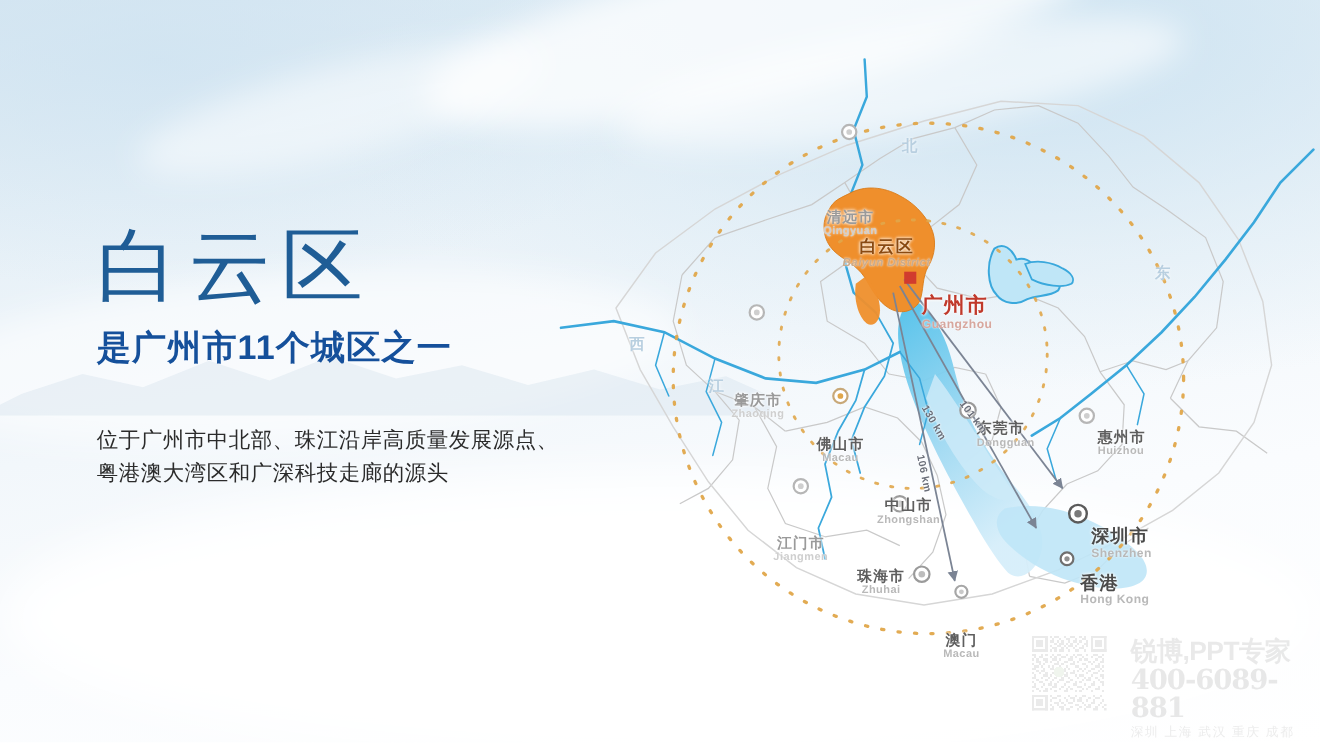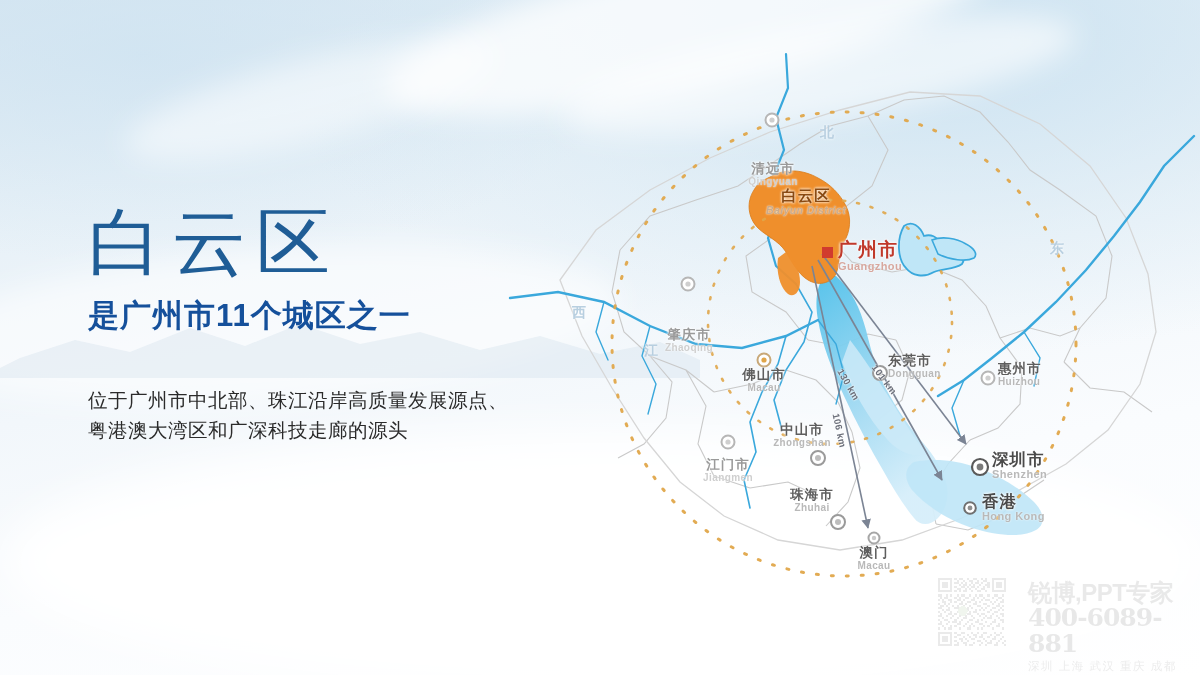--- a/index.html
+++ b/index.html
@@ -36,21 +36,21 @@
     color:#15509b;white-space:nowrap;
   }
   .desc{margin-top:48px;font-size:19.5px;line-height:1.55;color:#2b2b2b;letter-spacing:.5px;}
   .desc div{white-space:nowrap;}
 
   
   #map{position:absolute;left:500px;top:40px;width:700px;height:580px;}
   #map svg{position:absolute;left:0;top:0;}
   .lbl{position:absolute;pointer-events:none;text-align:center;white-space:nowrap;}
   .lbl .cn{font-size:13.5px;font-weight:bold;color:#5e5e5e;letter-spacing:1px;line-height:1.05;
-           text-shadow:0 0 3px #fff,0 0 3px #fff;}
+           text-shadow:0 0 3px #fff,0 0 3px #fff;margin-top:29px;}
   .lbl .en{font-size:10px;font-weight:bold;color:#b9b9b9;letter-spacing:.4px;line-height:1.2;
            text-shadow:0 0 2px #fff;}
   .lbl.big .cn{font-size:16.5px;color:#4a4a4a;}
   .lbl.big .en{font-size:11px;}
   .lbl.gz .cn{font-size:19px;color:#c0392b;}
   .lbl.gz .en{color:#d7a79e;font-size:11px;}
   .lbl.by .cn{font-size:15.5px;color:#8a4a12;}
   .lbl.by .en{color:#c9ab8d;font-size:10.5px;font-style:italic;}
   .lbl.faint .cn{color:#9a9a9a;}
   .lbl.faint .en{color:#cfcfcf;}
@@ -262,31 +262,31 @@
     <div class="lbl" style="left:330px;top:314px;width:160px;text-align:left;padding-left:58px;">
       <div class="cn">东莞市</div>
       <div class="en">Dongguan</div>
     </div>
 
     <div class="lbl" style="left:440px;top:322px;width:160px;text-align:left;padding-left:58px;">
       <div class="cn">惠州市</div>
       <div class="en">Huizhou</div>
     </div>
 
-    <div class="lbl" style="left:237px;top:384px;width:130px;font-family:Liberation Mono, monospace;">
+    <div class="lbl" style="left:261px;top:384px;width:130px;">
       <div class="cn">中山市</div>
       <div class="en">Zhongshan</div>
     </div>
 
     <div class="lbl faint" style="left:163px;top:418px;width:130px;">
       <div class="cn">江门市</div>
       <div class="en">Jiangmen</div>
     </div>
 
-    <div class="lbl" style="left:247px;top:448px;width:130px;">
+    <div class="lbl" style="left:236px;top:448px;width:130px;">
       <div class="cn">珠海市</div>
       <div class="en">Zhuhai</div>
     </div>
 
     <div class="lbl big" style="left:420px;top:453px;width:170px;text-align:left;padding-left:62px;">
       <div class="cn">香港</div>
       <div class="en">Hong Kong</div>
     </div>
 
     <div class="lbl big" style="left:430px;top:411px;width:170px;text-align:left;padding-left:62px;">

